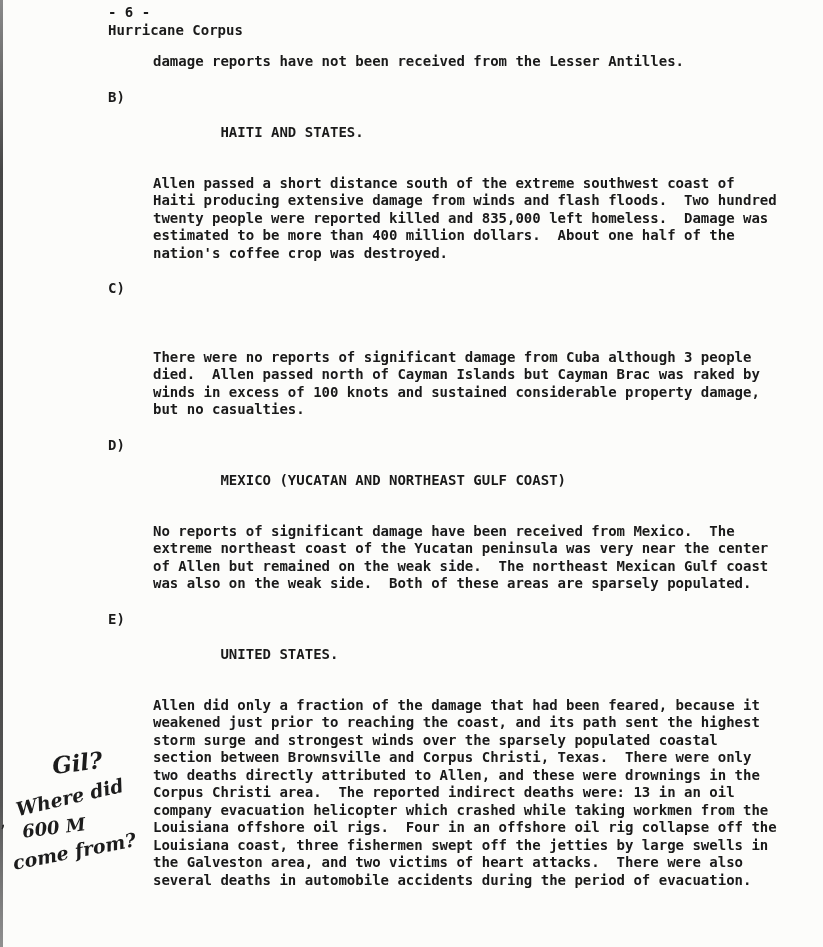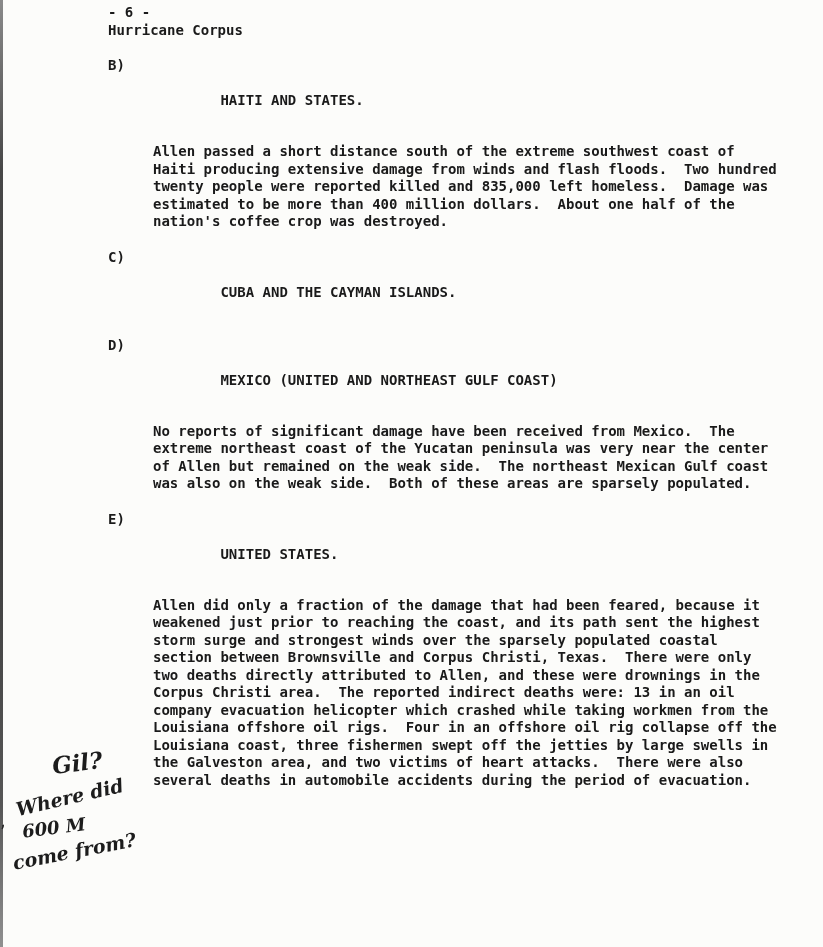--- a/index.html
+++ b/index.html
@@ -61,44 +61,48 @@
 <div class="page">
   <div class="scan-edge"></div>
 
   <div class="header">
     <div>- 6 -</div>
     <div>Hurricane Corpus</div>
   </div>
 
   <div class="content">
 
+    <p class="para intro">damage reports have not been received from the Lesser Antilles.</p>
 
     <div class="section">
       <div class="sec-head">
         <span class="sec-letter">B)</span>
         <span>HAITI AND STATES.</span>
       </div>
       <p class="para">Allen passed a short distance south of the extreme southwest coast of
 Haiti producing extensive damage from winds and flash floods.  Two hundred
 twenty people were reported killed and 835,000 left homeless.  Damage was
 estimated to be more than 400 million dollars.  About one half of the
 nation's coffee crop was destroyed.</p>
     </div>
 
     <div class="section">
       <div class="sec-head">
         <span class="sec-letter">C)</span>
-        <span>CUBA AND THE CAYMAN ISLANDS.</span>
       </div>
+      <p class="para">There were no reports of significant damage from Cuba although 3 people
+died.  Allen passed north of Cayman Islands but Cayman Brac was raked by
+winds in excess of 100 knots and sustained considerable property damage,
+but no casualties.</p>
     </div>
 
     <div class="section">
       <div class="sec-head">
         <span class="sec-letter">D)</span>
-        <span>MEXICO (UNITED AND NORTHEAST GULF COAST)</span>
+        <span>MEXICO (YUCATAN AND NORTHEAST GULF COAST)</span>
       </div>
       <p class="para">No reports of significant damage have been received from Mexico.  The
 extreme northeast coast of the Yucatan peninsula was very near the center
 of Allen but remained on the weak side.  The northeast Mexican Gulf coast
 was also on the weak side.  Both of these areas are sparsely populated.</p>
     </div>
 
     <div class="section">
       <div class="sec-head">
         <span class="sec-letter">E)</span>

